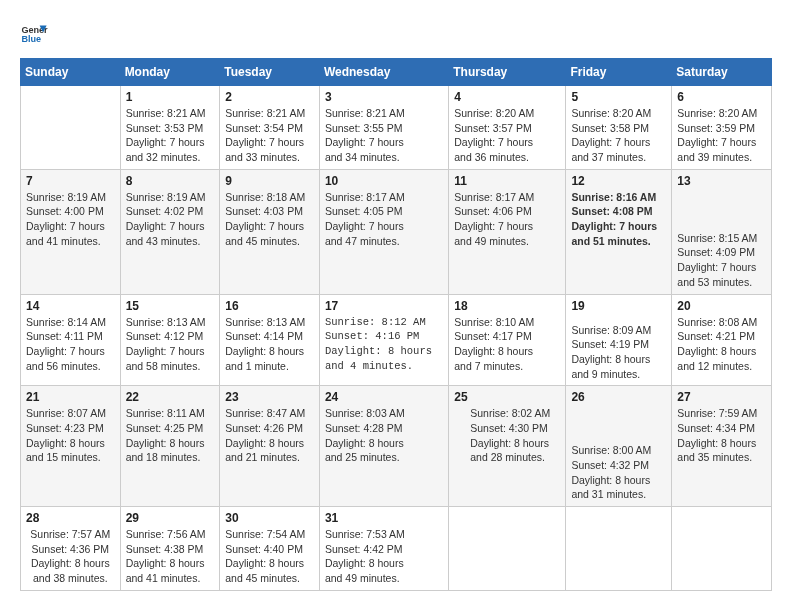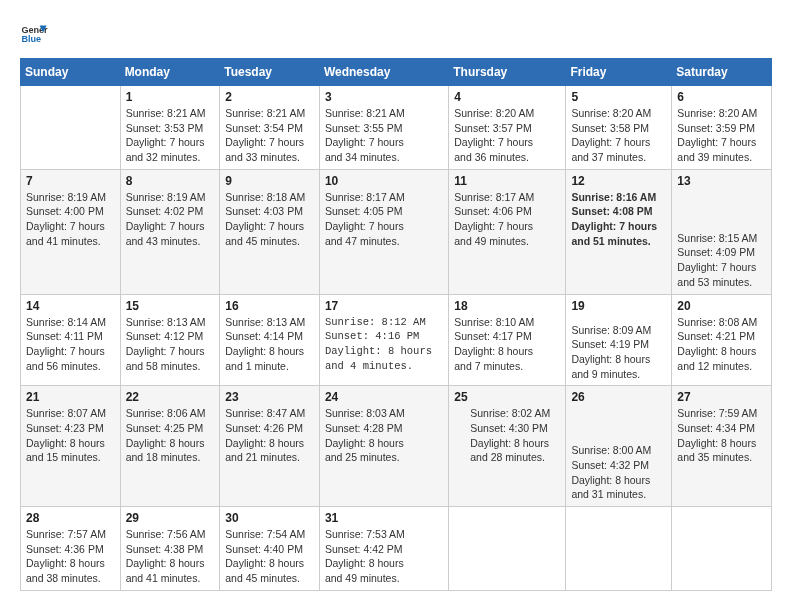--- a/index.html
+++ b/index.html
@@ -254,21 +254,21 @@
       <tr>
         <td>
           <div class="day-number">21</div>
           <div class="day-info" style="white-space: pre-line;">Sunrise: 8:07 AM
 Sunset: 4:23 PM
 Daylight: 8 hours
 and 15 minutes.</div>
         </td>
         <td>
           <div class="day-number">22</div>
-          <div class="day-info" style="white-space: pre-line;">Sunrise: 8:06 AM
+          <div class="day-info" style="white-space: pre-line;">Sunrise: 8:11 AM
 Sunset: 4:25 PM
 Daylight: 8 hours
 and 18 minutes.</div>
         </td>
         <td>
           <div class="day-number">23</div>
           <div class="day-info" style="white-space: pre-line;">Sunrise: 8:47 AM
 Sunset: 4:26 PM
 Daylight: 8 hours
 and 21 minutes.</div>
@@ -298,21 +298,21 @@
           <div class="day-number">27</div>
           <div class="day-info" style="white-space: pre-line;">Sunrise: 7:59 AM
 Sunset: 4:34 PM
 Daylight: 8 hours
 and 35 minutes.</div>
         </td>
       </tr>
       <tr>
         <td>
           <div class="day-number">28</div>
-          <div class="day-info" style="white-space: pre-line;">Sunrise: 7:57 AM
+          <div class="day-info" style="white-space: pre-line; text-align: center;">Sunrise: 7:57 AM
 Sunset: 4:36 PM
 Daylight: 8 hours
 and 38 minutes.</div>
         </td>
         <td>
           <div class="day-number">29</div>
           <div class="day-info" style="white-space: pre-line;">Sunrise: 7:56 AM
 Sunset: 4:38 PM
 Daylight: 8 hours
 and 41 minutes.</div>

